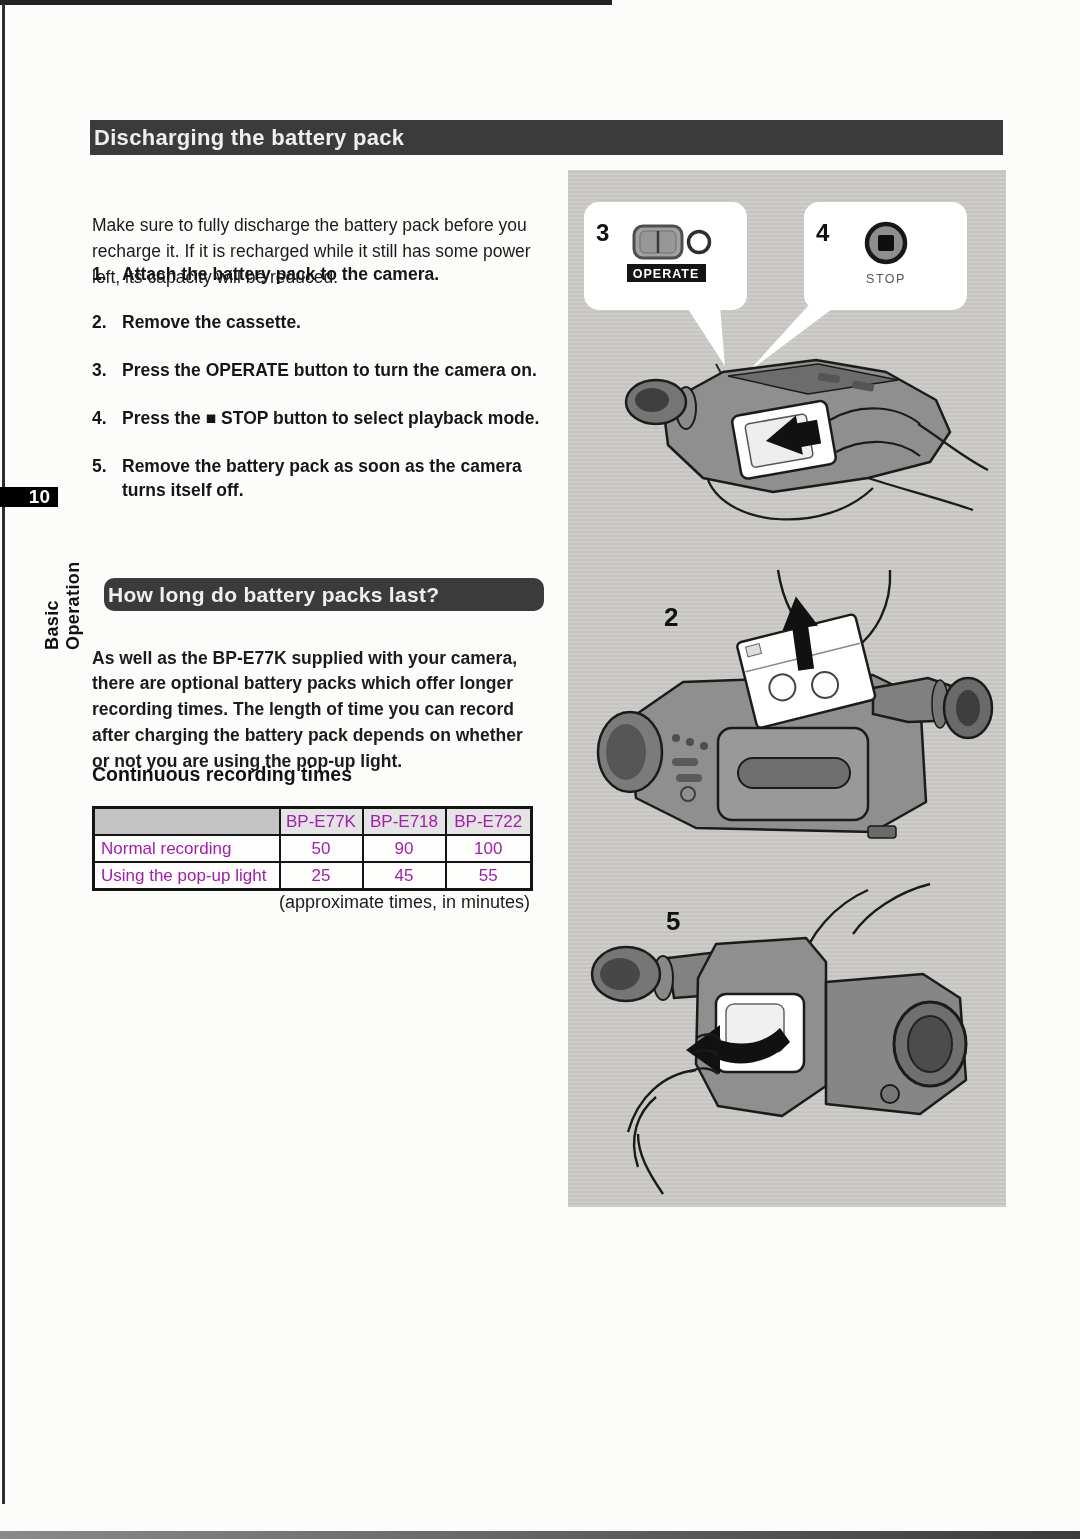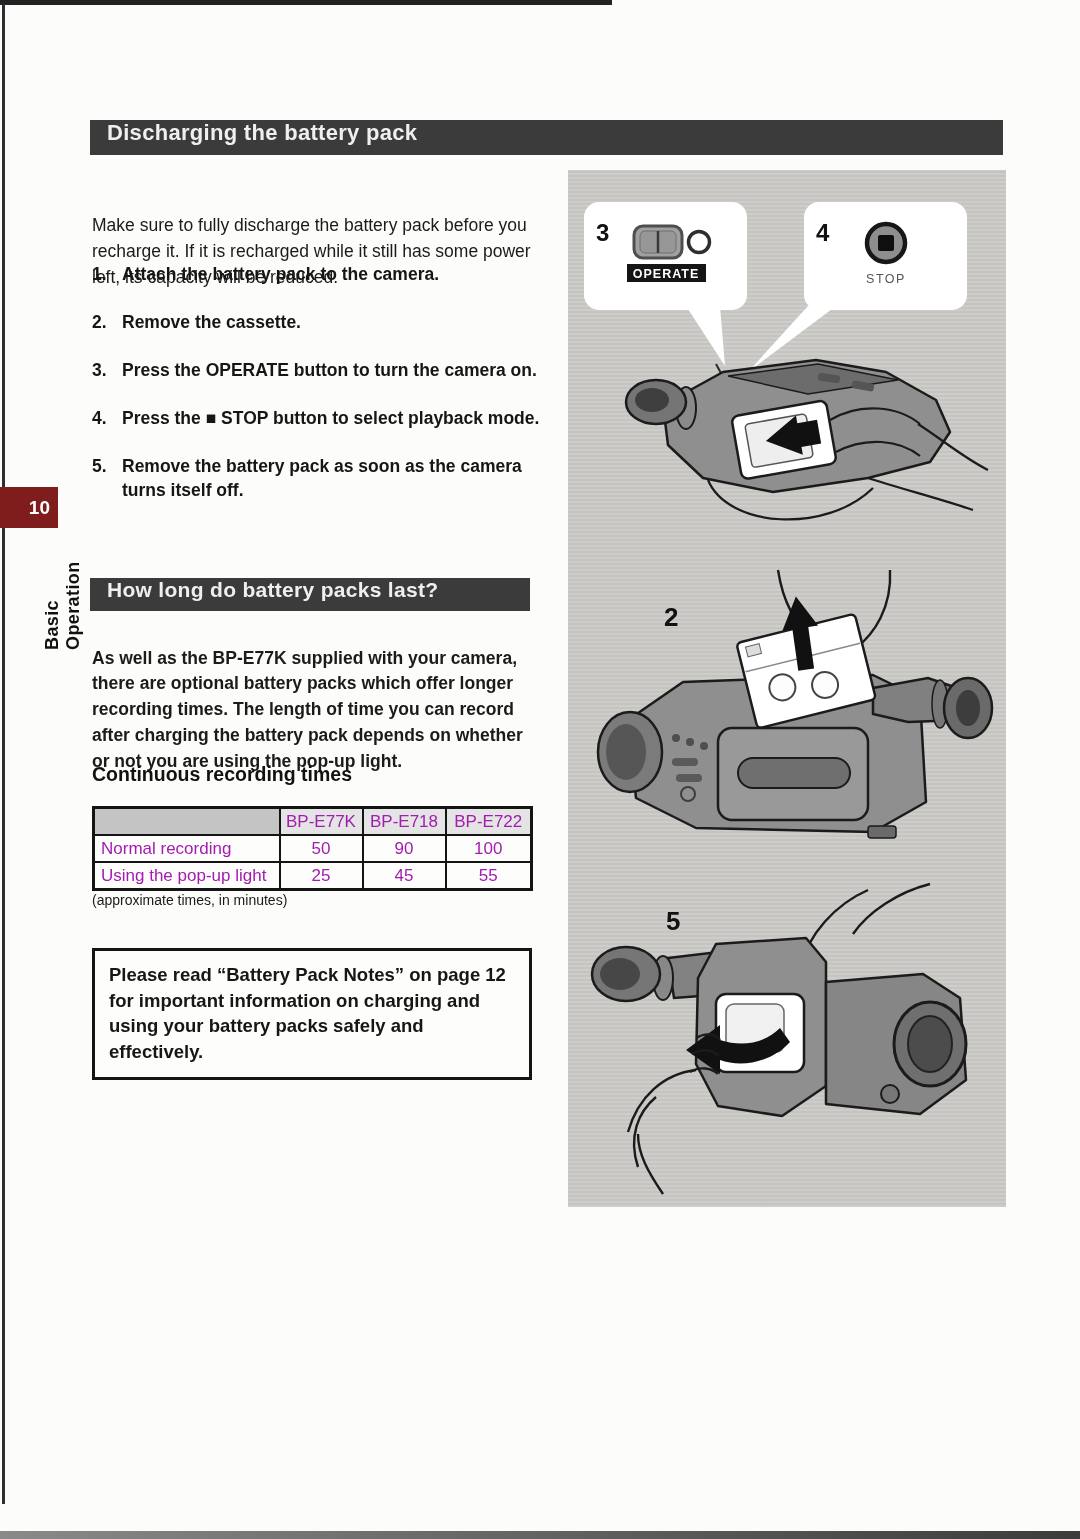--- a/index.html
+++ b/index.html
@@ -8,51 +8,51 @@
     background:#fcfcfa; overflow:hidden;
     font-family:"Liberation Sans", sans-serif; color:#1b1b1b;
   }
   
   .top-strip { position:absolute; left:0; top:0; width:612px; height:5px; background:#222; }
   .bottom-strip { position:absolute; left:0; top:1531px; width:1080px; height:8px;
     background:linear-gradient(to right,#8a8a8a,#3c3c3c); }
   .left-rule { position:absolute; left:2px; top:4px; width:3px; height:1500px; background:#2f2f2f; }
 
   
-  .tab10 { position:absolute; left:0; top:487px; width:58px; height:41px; background:#7f1d1d;
+  .tab10 { position:absolute; left:0; top:487px; width:58px; height:20px; background:#000000;
     color:#fff; font-size:19px; font-weight:bold; display:flex; align-items:center;
     justify-content:flex-end; padding-right:8px; box-sizing:border-box; }
   .sidebar-label { position:absolute; left:42px; top:518px; height:132px;
     writing-mode:vertical-rl; transform:rotate(180deg);
     font-weight:bold; font-size:18px; letter-spacing:.4px; color:#111;
     display:flex; align-items:center; }
 
   
   .section-bar { position:absolute; background:#3b3b3b; color:#efefef; font-weight:bold;
-    display:flex; align-items:flex-start; padding-left:17px; box-sizing:border-box; letter-spacing:.3px; }
+    display:flex; align-items:center; padding-left:4px; box-sizing:border-box; letter-spacing:.3px; }
   .bar1 { left:90px; top:120px; width:913px; height:35px; font-size:22px; }
-  .bar2 { left:90px; top:578px; width:440px; height:33px; font-size:21px; }
+  .bar2 { left:104px; top:578px; width:440px; height:33px; font-size:21px;border-radius:10px; }
 
   .intro { position:absolute; left:92px; top:194px; width:452px; font-size:17.5px; line-height:26px; }
   .steps { position:absolute; left:92px; top:262px; width:458px; }
   .step { display:flex; margin-bottom:24px; font-weight:bold; font-size:17.5px; line-height:24px; color:#161616; }
   .step .num { width:30px; flex:none; }
 
   .para2 { position:absolute; left:92px; top:628px; width:452px; font-size:17.5px; line-height:25.8px;font-weight:bold; }
   .crt-heading { position:absolute; left:92px; top:763px; font-size:19.5px; font-weight:bold; color:#111; }
 
   table.times { position:absolute; left:92px; top:806px; width:438px; border-collapse:collapse;
     table-layout:fixed; font-size:17px; color:#a21caf; border:3px solid #141414; }
   table.times th, table.times td { border:2px solid #141414; height:25px; padding:0 4px; }
   table.times th { font-weight:normal; background:#e4e4e4; text-align:center; }
   table.times th.blank { background:#c4c4c4; }
   table.times td.rowlabel { text-align:left; padding-left:6px; background:#fdfdfc;margin-top:48px; }
   table.times td.val { text-align:center; background:#fdfdfc;margin-left:29px; }
 
-  .table-caption { position:absolute; left:92px; top:892px; width:438px; text-align:left; font-size:14px; }
+  .table-caption { position:absolute; left:92px; top:892px; width:438px; text-align:right; font-size:18px; }
 
   .note-box { position:absolute; left:92px; top:948px; width:440px; box-sizing:border-box;
     border:3px solid #141414; padding:11px 14px 13px; font-weight:bold; font-size:18.5px;
     line-height:25.5px; color:#161616; background:#fdfdfc; }
 
   
   .illus-panel { position:absolute; left:568px; top:170px; width:438px; height:1037px;
     background:#cbcac7;
     background-image:repeating-linear-gradient(0deg, rgba(255,255,255,.05) 0 2px, rgba(0,0,0,.03) 2px 4px); }
   .illus-panel svg { display:block; }
@@ -132,23 +132,20 @@
       <td class="rowlabel">Using the pop-up light</td>
       <td class="val">25</td>
       <td class="val">45</td>
       <td class="val">55</td>
     </tr>
   </tbody>
     </table>
 
   <div class="table-caption">(approximate times, in minutes)</div>
 
-  <div class="note-box">
-    <span>Please read “Battery Pack Notes” on page 12 for important information on charging and using your battery packs safely and effectively.</span>
-  </div>
 
   <div class="illus-panel">
     <svg width="438" height="1037" viewBox="0 0 438 1037">
 
       <path d="M118,136 L152,136 L157,196 Z" fill="#fff"></path>
       <path d="M240,136 L268,136 L180,202 Z" fill="#fff"></path>
 
       <g>
         <rect x="16" y="32" width="163" height="108" rx="15" fill="#ffffff"></rect>
         <text x="28" y="71" font-size="24" font-weight="bold" fill="#111">3</text>

